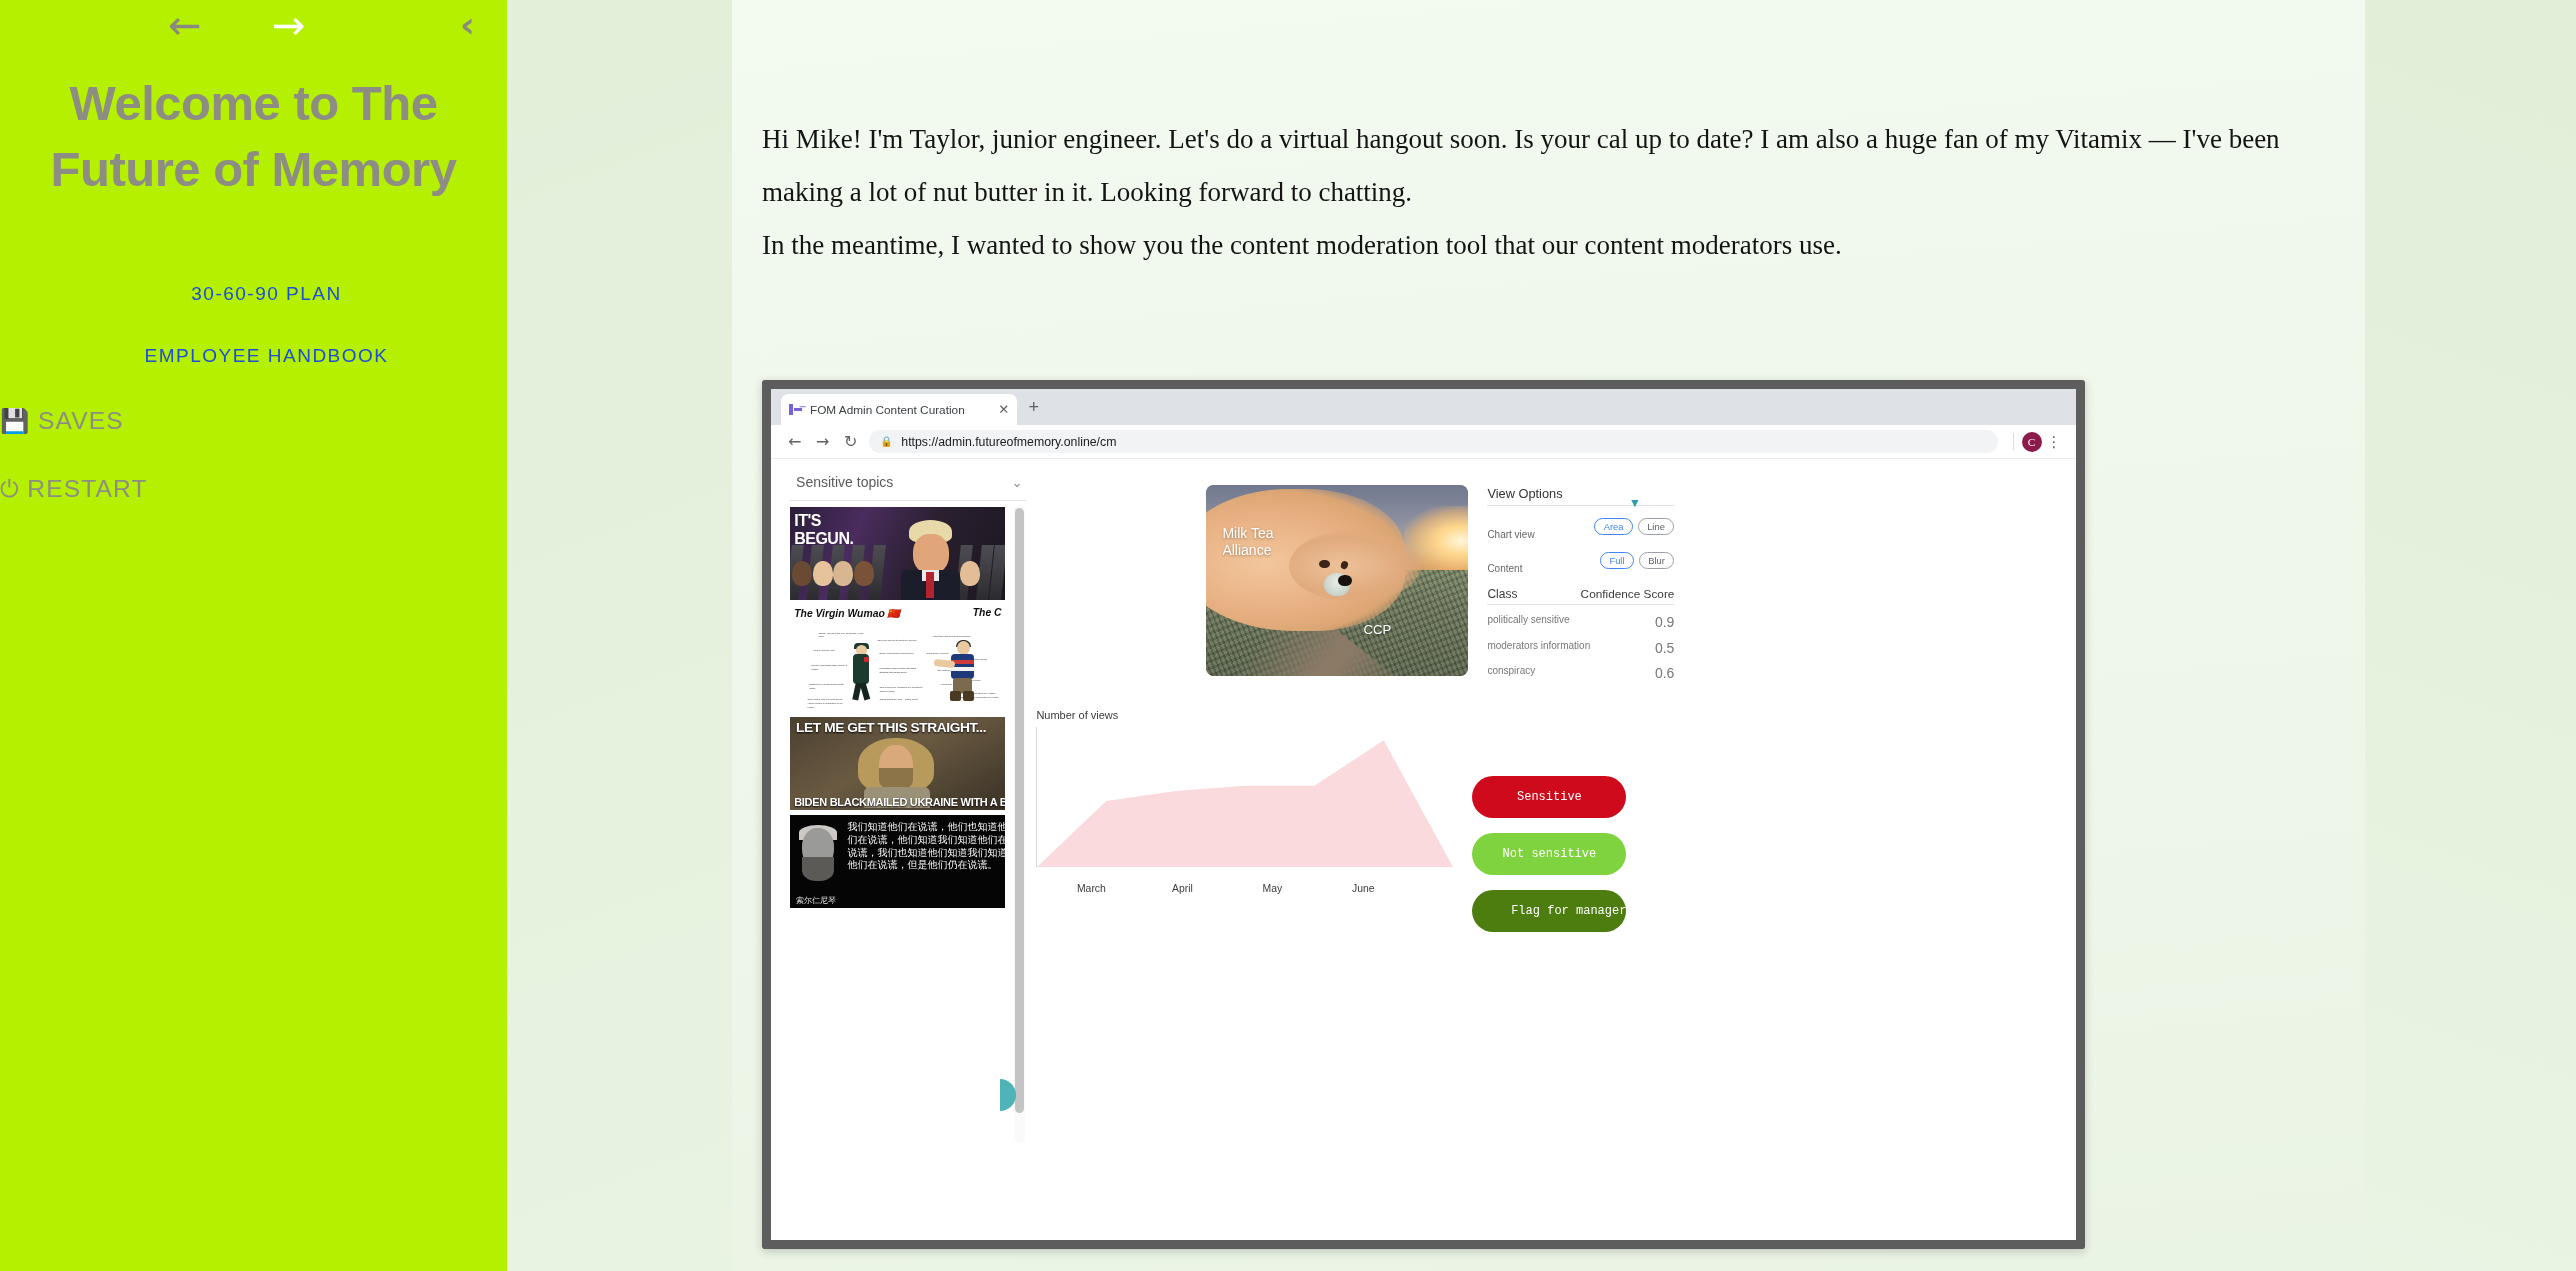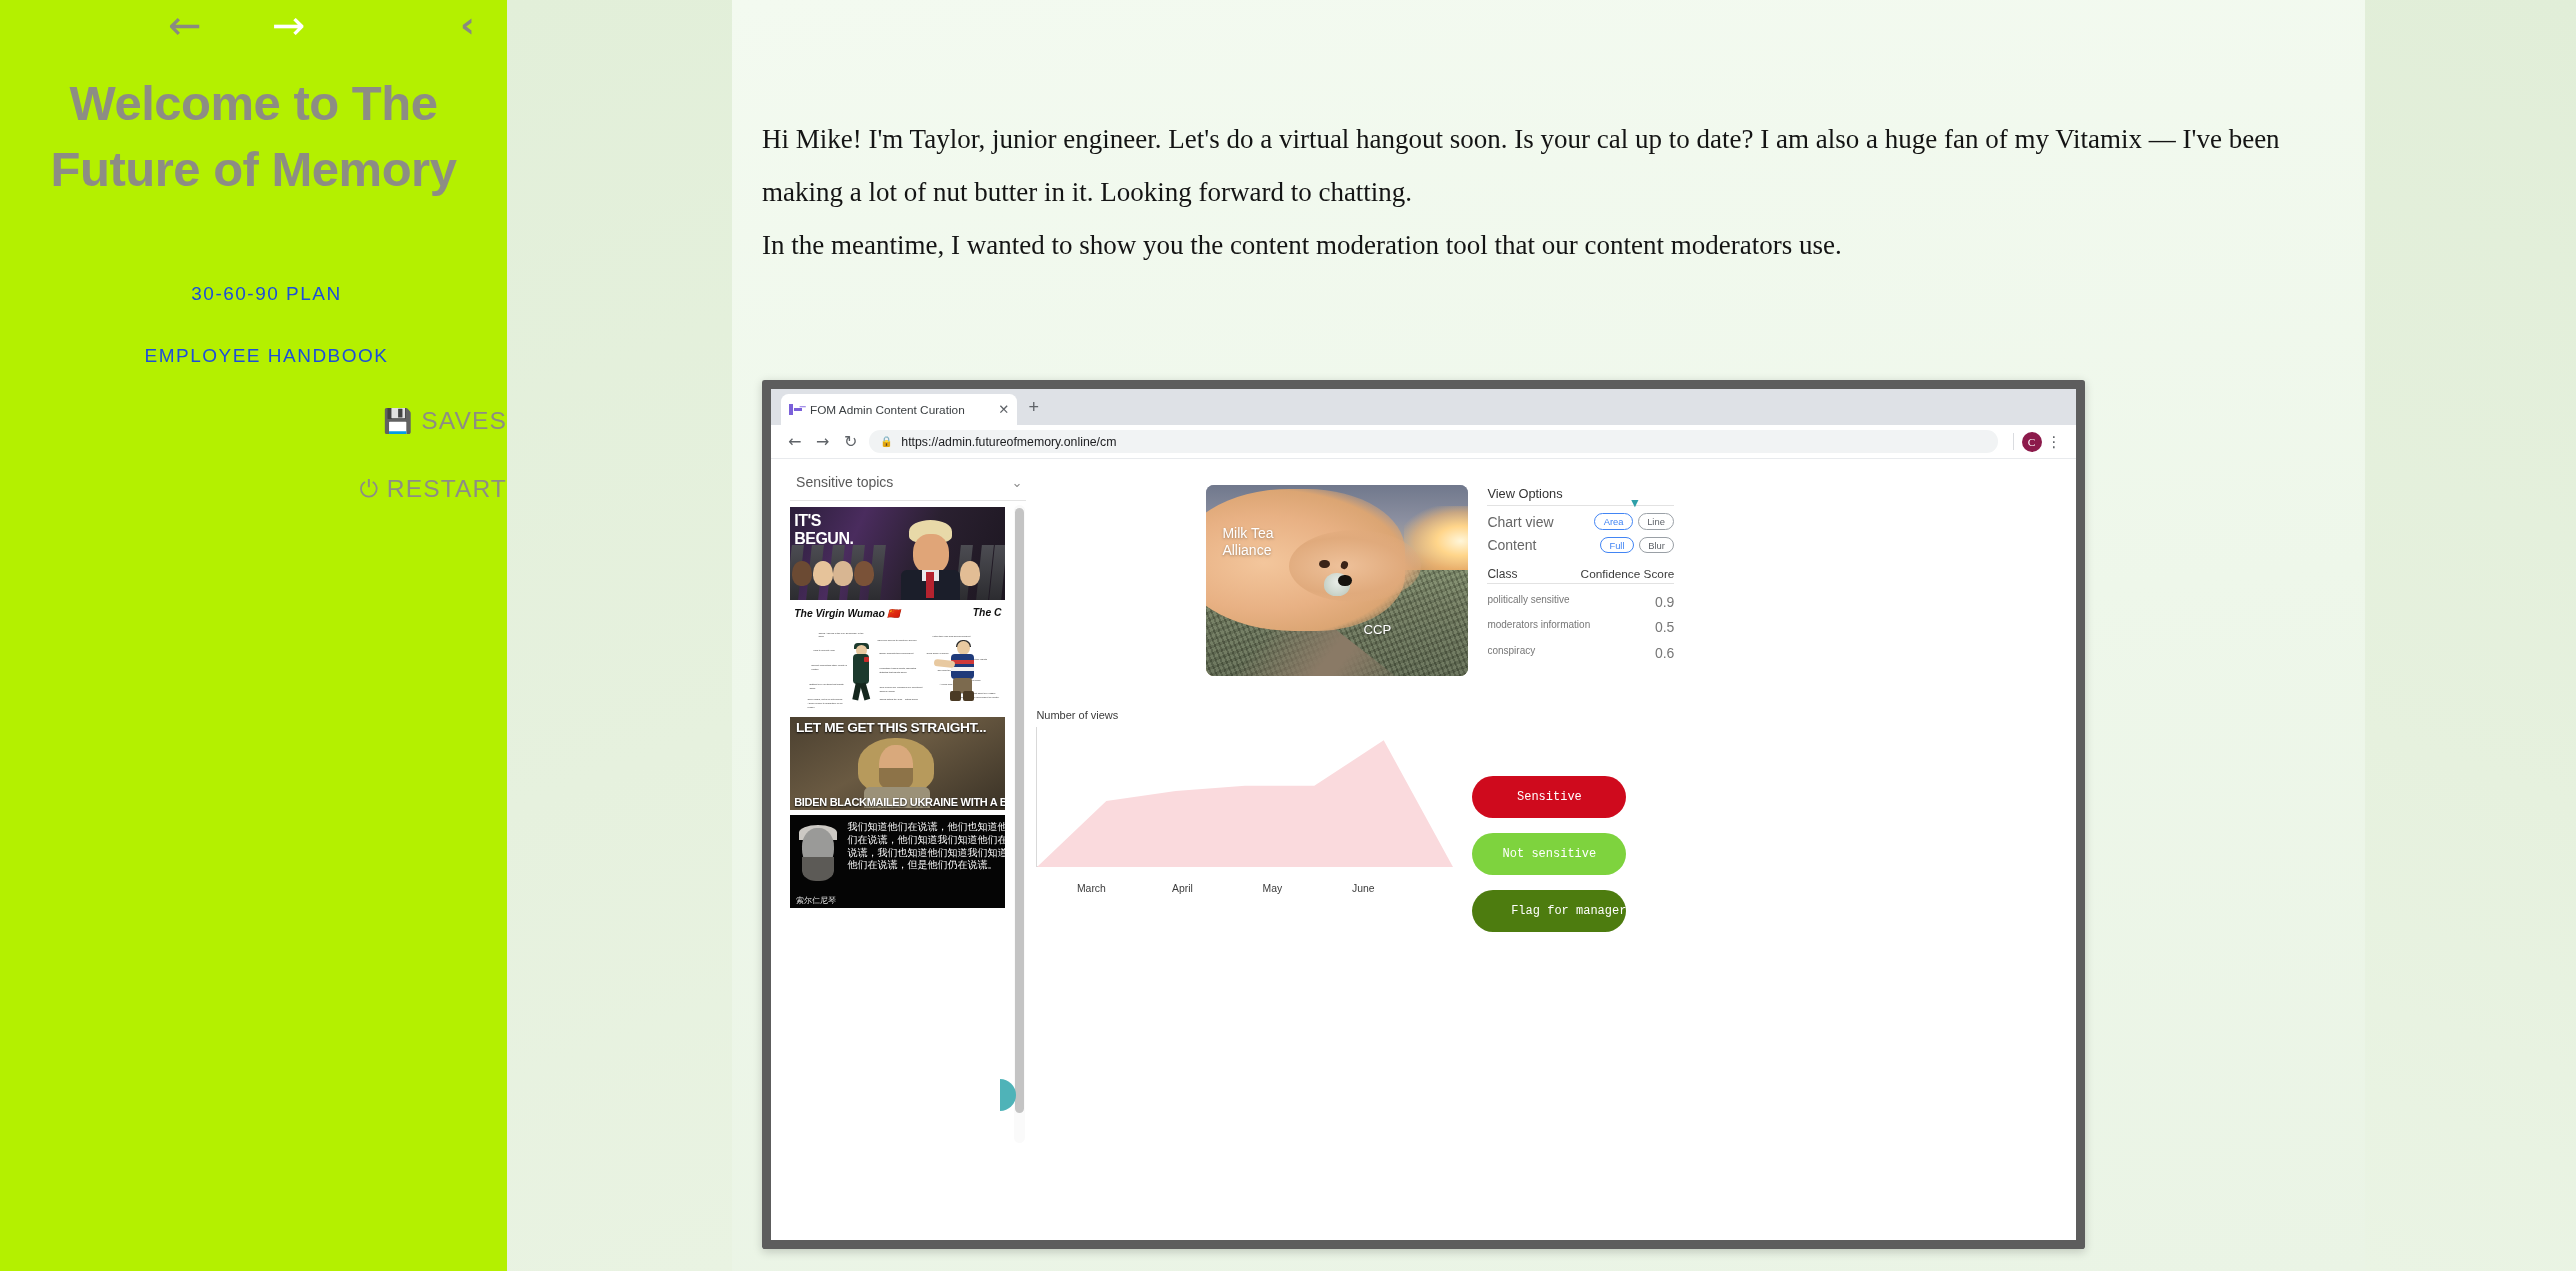--- a/index.html
+++ b/index.html
@@ -54,21 +54,21 @@
   .sb-links { margin-top: 81px; text-align: center; }
   .sb-link {
     display: block;
     color: #1d4ed8;
     font-size: 19px;
     letter-spacing: 1.5px;
     margin-bottom: 40px;
     font-weight: 400;
     padding-left: 26px;
   }
-  .sb-actions { margin-top: 30px; text-align: right; }
+  .sb-actions { margin-top: 30px; text-align: left; }
   .sb-action {
     display: block;
     color: #8d8d84;
     font-size: 24.6px;
     letter-spacing: 1.1px;
     margin-bottom: 40px;
   }
   .sb-action .gl {
     font-family: "DejaVu Sans", sans-serif;
     font-size: 23.6px;
@@ -357,21 +357,21 @@
   
   .opts { position: absolute; left: 716px; top: 26.5px; width: 187px; }
   .opts-title { font-size: 12.8px; color: #333; padding-bottom: 3.8px; }
   .opts-hr { border-bottom: 0.9px solid #e2e2e2; margin-bottom: 7.6px; position: relative; }
   .opts-hr .caret {
     position: absolute; right: 36px; top: -7.6px;
     font-family: "DejaVu Sans", sans-serif;
     font-size: 9.4px; color: #2e9fa8;
   }
   .opt-row { display: flex; align-items: center; margin-bottom: 6.6px; }
-  .opt-label { font-size: 14px; color: #666; flex: 1; }
+  .opt-label { font-size: 10px; color: #666; flex: 1; margin-top: 16px; }
   .pill {
     font-size: 9.4px; padding: 1.9px 8.5px; border-radius: 10.4px;
     border: 0.9px solid #9aa0a6; color: #5f6368; margin-left: 4.7px;
   }
   .pill.sel { border-color: #4285f4; color: #4285f4; }
   .tbl-head { display: flex; margin-top: 13.2px; border-bottom: 0.9px solid #e2e2e2; padding-bottom: 2.8px; }
   .tbl-head .c1 { flex: 1; font-size: 12px; color: #3b3b3b; }
   .tbl-head .c2 { font-size: 11.8px; color: #3b3b3b; }
   .tbl-row { display: flex; margin-top: 9.4px; }
   .tbl-row .c1 { flex: 1; font-size: 10px; color: #777; }

